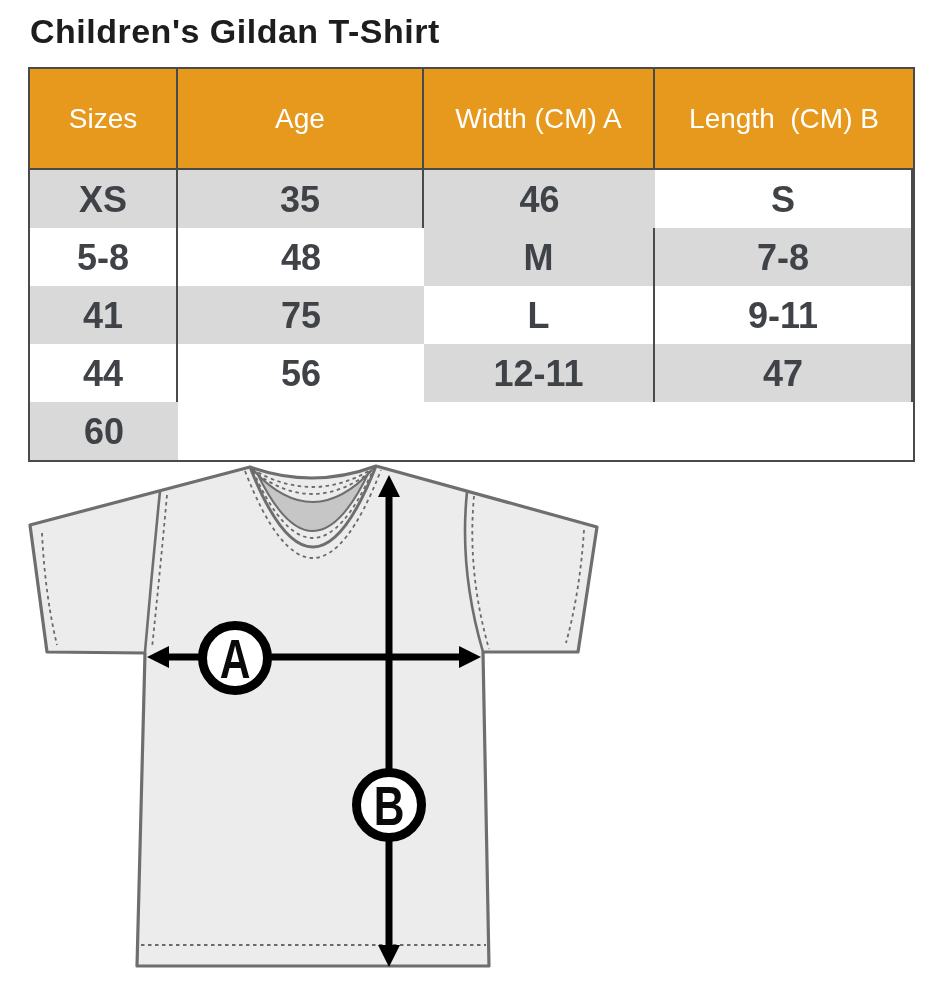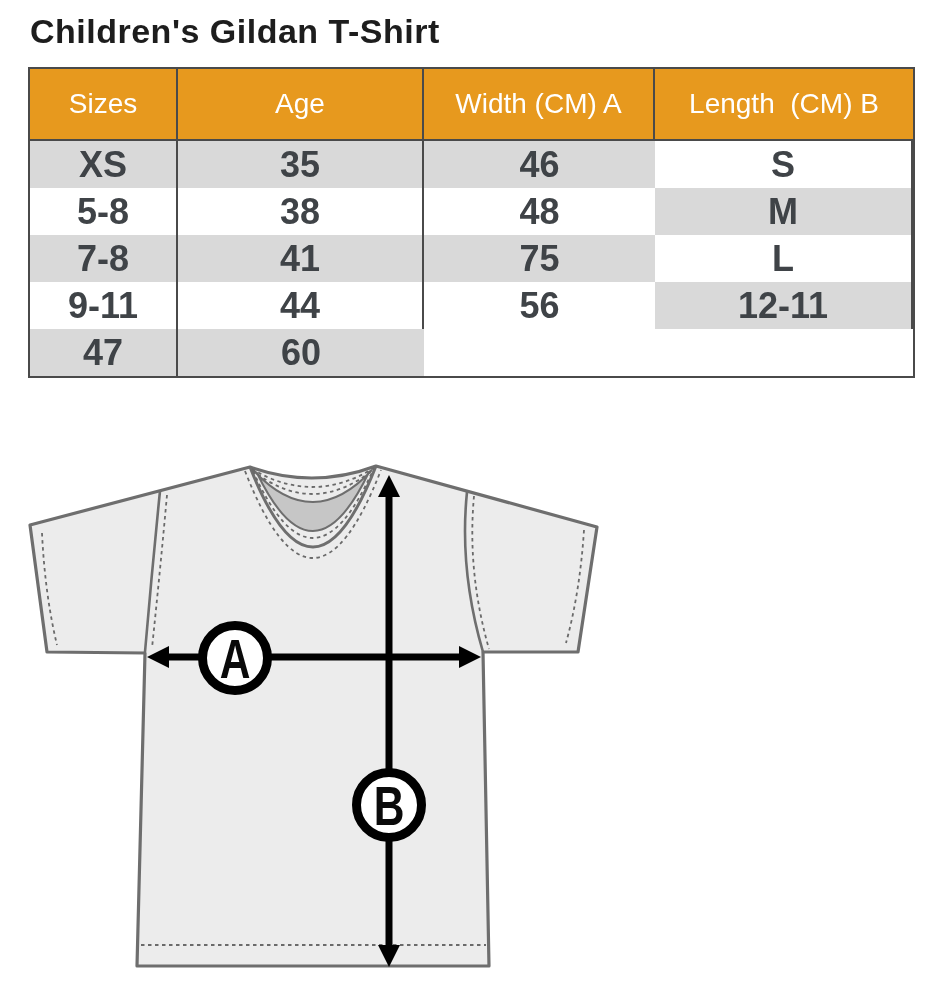--- a/index.html
+++ b/index.html
@@ -28,31 +28,31 @@
     top: 67px;
     width: 887px;
     border: 2px solid var(--table_border, #4a4a4a);
     box-sizing: border-box;
     display: grid;
     grid-template-columns: 148px 246px 231px 1fr;
   }
   .size-table .th {
     background: var(--header_bg, #e7991e);
     color: var(--header_text, #ffffff);
-    height: 72px;
+    height: 101px;
     font-size: 28px;
     display: flex;
     align-items: center;
     justify-content: center;
     border-bottom: 2px solid var(--table_border, #4a4a4a);
     white-space: pre;
     box-sizing: border-box;
   }
   .size-table .td {
-    height: 47px;
+    height: 58px;
     font-size: 36px;
     font-weight: bold;
     color: var(--cell_text, #3f4347);
     display: flex;
     align-items: center;
     justify-content: center;
     box-sizing: border-box;
     line-height: 47px;
   }
   .size-table .col-sep {
@@ -125,21 +125,20 @@
   <div class="th col-sep">Age</div>
   <div class="th col-sep">Width (CM) A</div>
   <div class="th">Length  (CM) B</div>
 
   <div class="td col-sep row-odd">XS</div>
   <div class="td col-sep row-odd">35</div>
   <div class="td row-odd">46</div>
 
   <div class="td col-sep row-even">S</div>
   <div class="td col-sep row-even">5-8</div>
-  <div class="td col-sep row-even">38</div>
   <div class="td row-even">48</div>
 
   <div class="td col-sep row-odd">M</div>
   <div class="td col-sep row-odd">7-8</div>
   <div class="td col-sep row-odd">41</div>
   <div class="td row-odd">75</div>
 
   <div class="td col-sep row-even">L</div>
   <div class="td col-sep row-even">9-11</div>
   <div class="td col-sep row-even">44</div>

